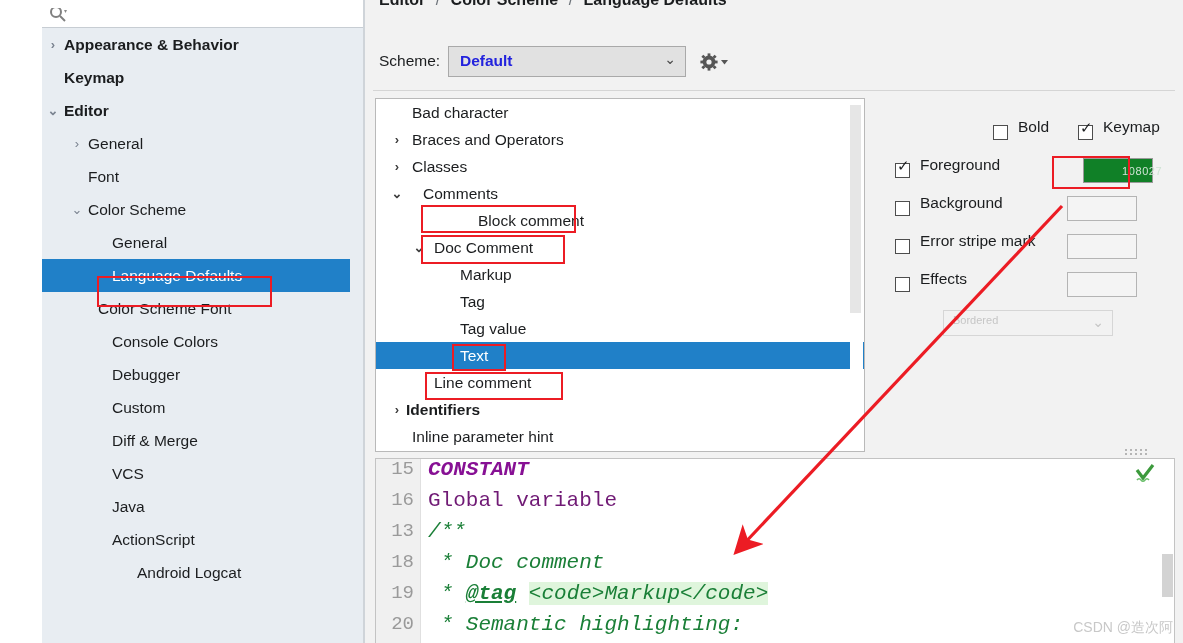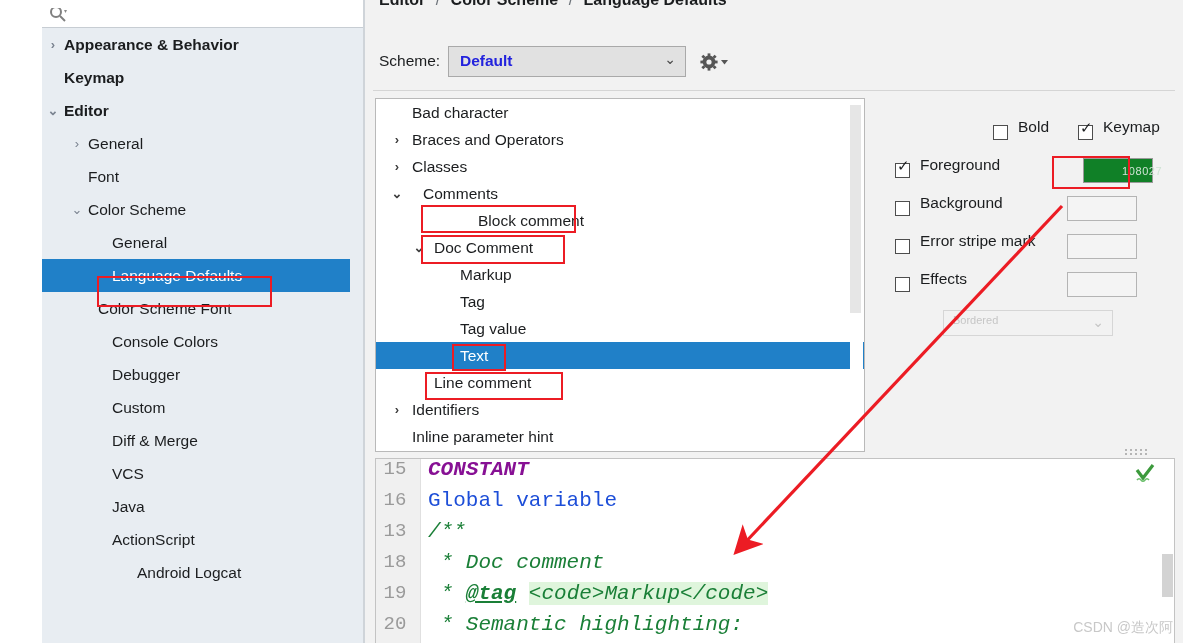--- a/index.html
+++ b/index.html
@@ -143,29 +143,29 @@
   #preview {
     position:absolute; left:10px; top:458px; width:800px; height:185px;
     background:#ffffff; border:1px solid #c3c3c3; border-bottom:none; overflow:hidden;
   }
   #gutter {
     position:absolute; left:0; top:0; width:45px; height:185px;
     background:#f0f0f0; border-right:1px solid #e0e0e0;
   }
   .cline { position:absolute; left:0; width:800px; height:31px; }
   .lno {
-    position:absolute; left:0; width:38px; text-align:center;
+    position:absolute; left:0; width:38px; text-align:right;
     font-family:"Liberation Mono", monospace; font-size:19px; color:#9a9a9a; line-height:31px;
   }
   .ctext {
     position:absolute; left:52px; font-family:"Liberation Mono", monospace;
     font-size:21px; line-height:31px; white-space:pre;
   }
   .c-const { color:#871094; font-style:italic; font-weight:bold; }
-  .c-plain { color:#1d4ed8; }
+  .c-plain { color:#701a75; }
   .c-cmt { color:#1a7f37; font-style:italic; }
   .c-tag { color:#1a7f37; font-style:italic; font-weight:bold; text-decoration:underline; }
   .c-markup { color:#1a7f37; font-style:italic; background:#dff5dc; }
   #preview-scroll {
     position:absolute; right:0px; top:0px; width:14px; height:185px; background:#ffffff;
   }
   #preview-thumb {
     position:absolute; right:1px; top:95px; width:11px; height:43px; background:#d3d3d3;
   }
   #inspect-ok {
@@ -332,21 +332,21 @@
           <span class="lbl" style="left: 84px;">Tag value</span>
         </div>
         <div class="trow sel">
           <span class="lbl" style="left: 84px;">Text</span>
         </div>
         <div class="trow">
           <span class="lbl" style="left: 58px;">Line comment</span>
         </div>
         <div class="trow">
           <span class="arw" style="left: 10px;">›</span>
-          <span class="lbl" style="left: 36px;">Identifiers</span>
+          <span class="lbl" style="left: 30px; font-weight: bold;">Identifiers</span>
         </div>
         <div class="trow">
           <span class="lbl" style="left: 36px;">Inline parameter hint</span>
         </div>
       </div>
     <div id="tree-scroll">
       <div id="tree-thumb"></div>
     </div>
   </div>
 

